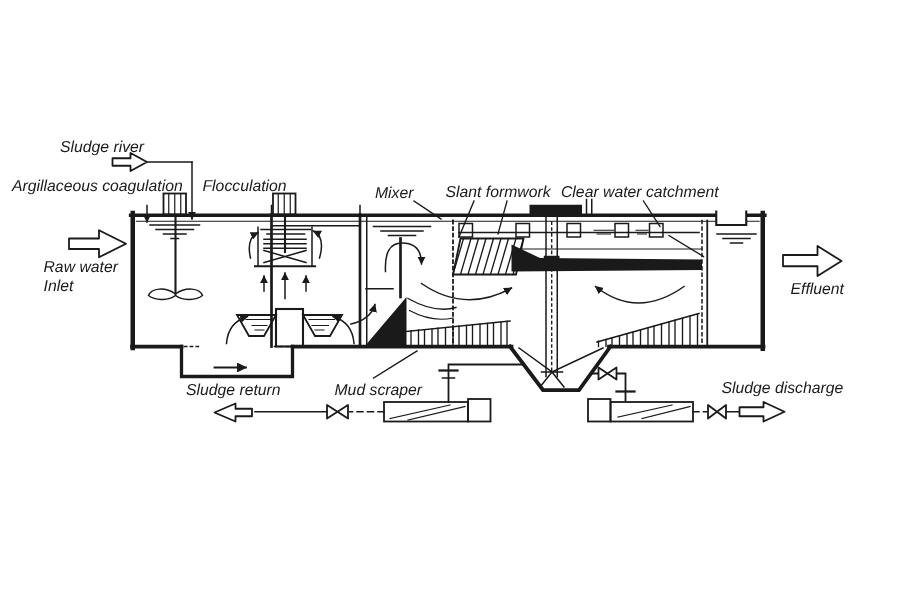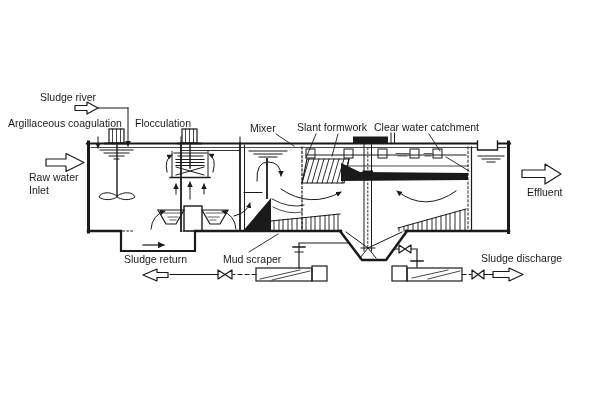--- a/index.html
+++ b/index.html
@@ -1,16 +1,16 @@
 <!DOCTYPE html>
 <html><head>
 <meta charset="utf-8">
 <style>
   html,body{margin:0;padding:0;background:#ffffff;}
-  .stage{position:relative;width:600px;height:400px;background:#ffffff;overflow:hidden;}
+  .stage{position:relative;width:600px;height:400px;background:#ffffff;overflow:hidden;font-style:italic;}
   svg{position:absolute;left:0;top:0;}
   svg text{
     font-family:"Liberation Sans", sans-serif;
     font-size:10.5px;
     fill:#1a1a1a;
   }
   .ln{stroke:#1a1a1a;fill:none;stroke-linecap:square;}
   .s07{stroke-width:.7}.s08{stroke-width:.8}.s09{stroke-width:.9}
   .s1{stroke-width:1}.s12{stroke-width:1.2}.s14{stroke-width:1.4}
   .s15{stroke-width:1.5}.s18{stroke-width:1.8}.s22{stroke-width:2.2}

